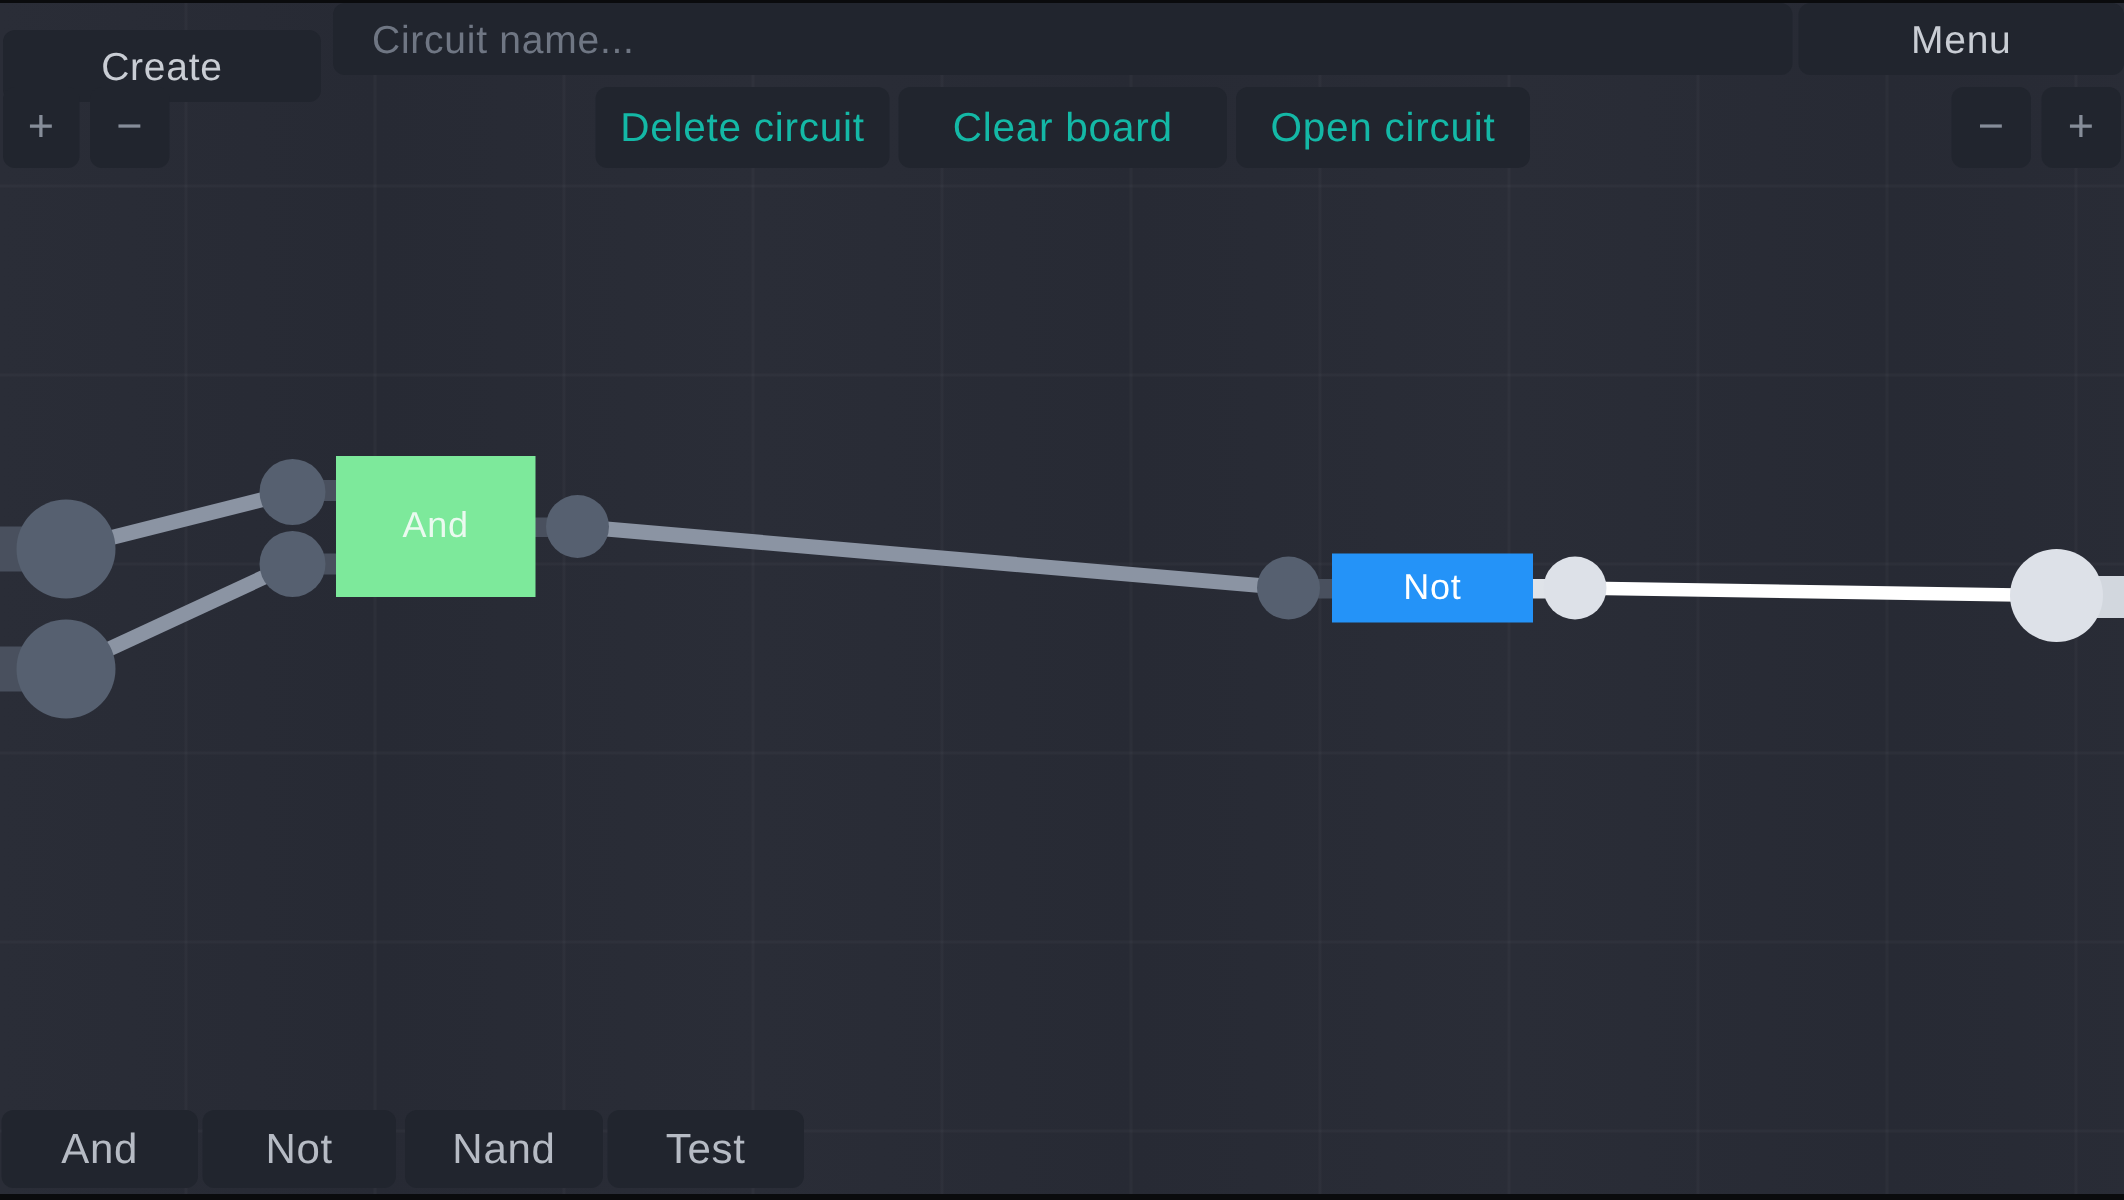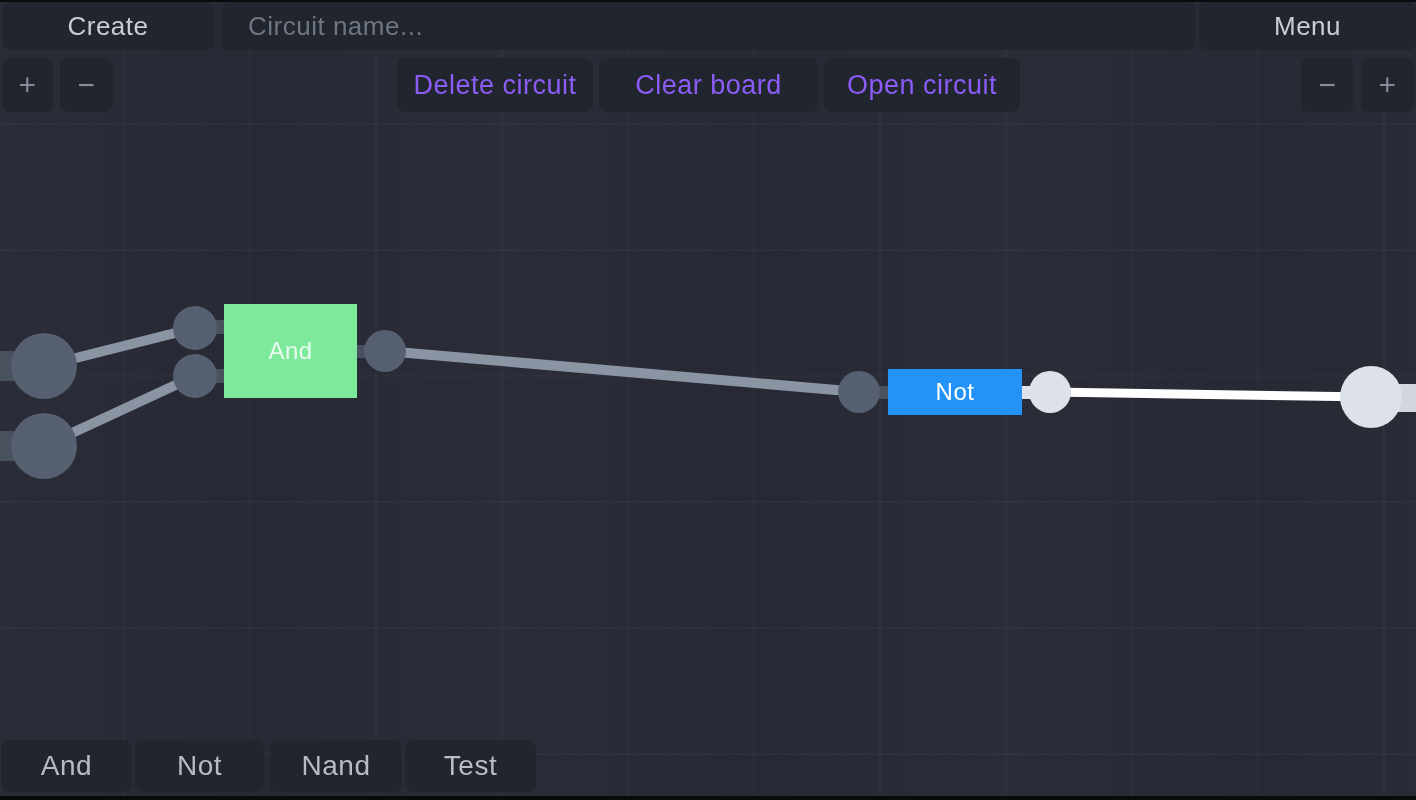--- a/index.html
+++ b/index.html
@@ -14,21 +14,21 @@
     background-position:-3px -3px,-3px -3px,0 0;
     font-family:"Liberation Sans", sans-serif;
     font-weight:300;
     -webkit-font-smoothing:antialiased;
   }
   .bar{position:absolute;left:0;width:1416px;background:#0a0b0d;}
   .btn{
     position:absolute;
     background:#21252e;
     border-radius:8px;
-    color:#8b5cf6;
+    color:#14b8a6;
     font-size:26px;
     letter-spacing:0.5px;
     display:flex;align-items:center;justify-content:center;
     box-sizing:border-box;
     cursor:default;
     user-select:none;
   }
   .btn.bright{color:#c9cdd4;}
   .row1{top:2px;height:48px;}
   .row2{top:58px;height:54px;font-size:27px;}
@@ -78,21 +78,21 @@
       <circle cx="385" cy="351" r="21" fill="#566070"></circle>
       <circle cx="859" cy="392" r="21" fill="#566070"></circle>
       <circle cx="1050" cy="392" r="21" fill="#dde1e8"></circle>
       <circle cx="1371" cy="397" r="31" fill="#dde1e8"></circle>
     </svg>
   <div id="gates-layer">
       <div class="gate" style="left: 224px; top: 304px; width: 133px; height: 94px; background: rgb(125, 233, 155); color: rgb(234, 250, 239);">And</div>
       <div class="gate" style="left: 888px; top: 369px; width: 134px; height: 46px; background: rgb(36, 147, 248); color: rgb(255, 255, 255);">Not</div>
     </div>
 
-  <div class="btn bright row1" style="left:2px;width:212px;">Create</div>
+  <div class="btn bright row1" style="left:2px;width:212px;margin-top:18px;">Create</div>
 
   <input id="circuit-name" type="text" placeholder="Circuit name..." style="">
 
   <div class="btn bright row1" style="left:1199px;width:217px;">Menu</div>
 
   <div class="btn row2 sq" style="left:2px;width:51px;">+</div>
   <div class="btn row2 sq" style="left:60px;width:53px;">−</div>
 
   <div class="btn row2" style="left:397px;width:196px;">Delete circuit</div>
   <div class="btn row2" style="left:824px;width:196px;">Open circuit</div>

